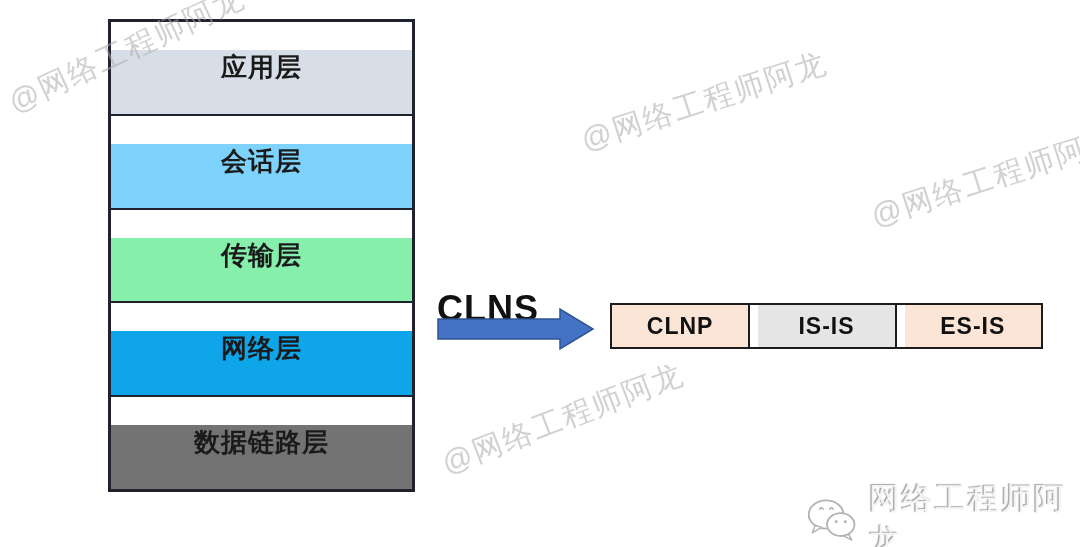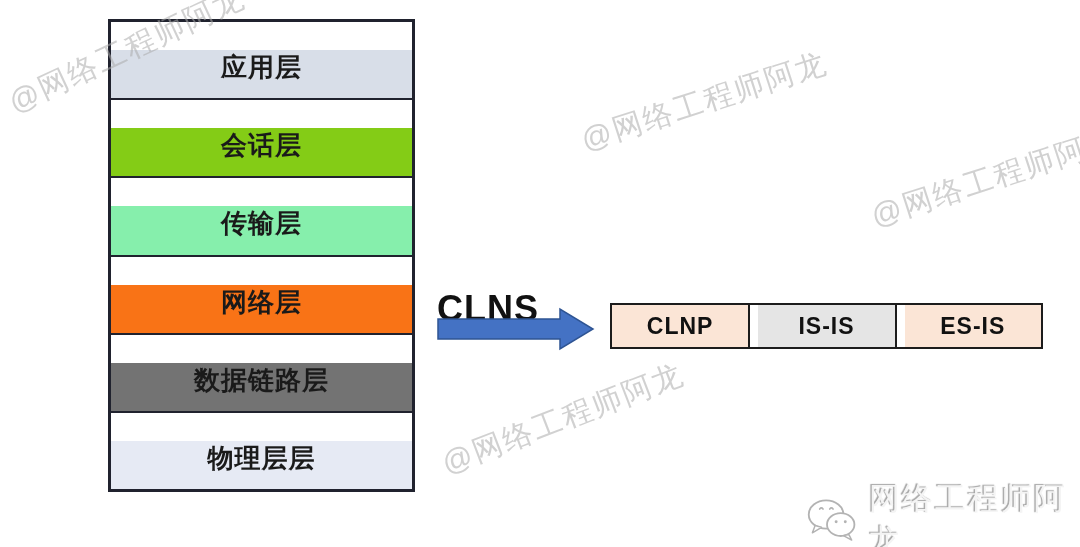--- a/index.html
+++ b/index.html
@@ -68,34 +68,31 @@
 </style>
 </head>
 <body>
 
 <div class="canvas">
 
   <div class="osi-stack">
     <div class="osi-layer" style="background: rgb(216, 222, 232);">
       <span>应用层</span>
     </div>
-    <div class="osi-layer" style="background: #84cc16;">
+    <div class="osi-layer" style="background: #7dd3fc;">
       <span>会话层</span>
     </div>
     <div class="osi-layer" style="background: #86efac;">
       <span>传输层</span>
     </div>
-    <div class="osi-layer" style="background: #f97316;">
+    <div class="osi-layer" style="background: #0ea5e9;">
       <span>网络层</span>
     </div>
     <div class="osi-layer" style="background: #737373;">
       <span>数据链路层</span>
-    </div>
-    <div class="osi-layer" style="background: rgb(230, 234, 244);">
-      <span>物理层层</span>
     </div>
   </div>
 
   <div class="clns-label">CLNS</div>
   <svg class="clns-arrow" width="158" height="44" viewBox="0 0 158 44">
     <polygon points="1,12 123,12 123,2 156,22 123,42 123,32 1,32" stroke-width="1.5" fill="#4472c4" stroke="#2e5493"></polygon>
   </svg>
 
   <div class="protocol-row">
     <div class="protocol-cell" style="background: rgb(251, 229, 214);">

